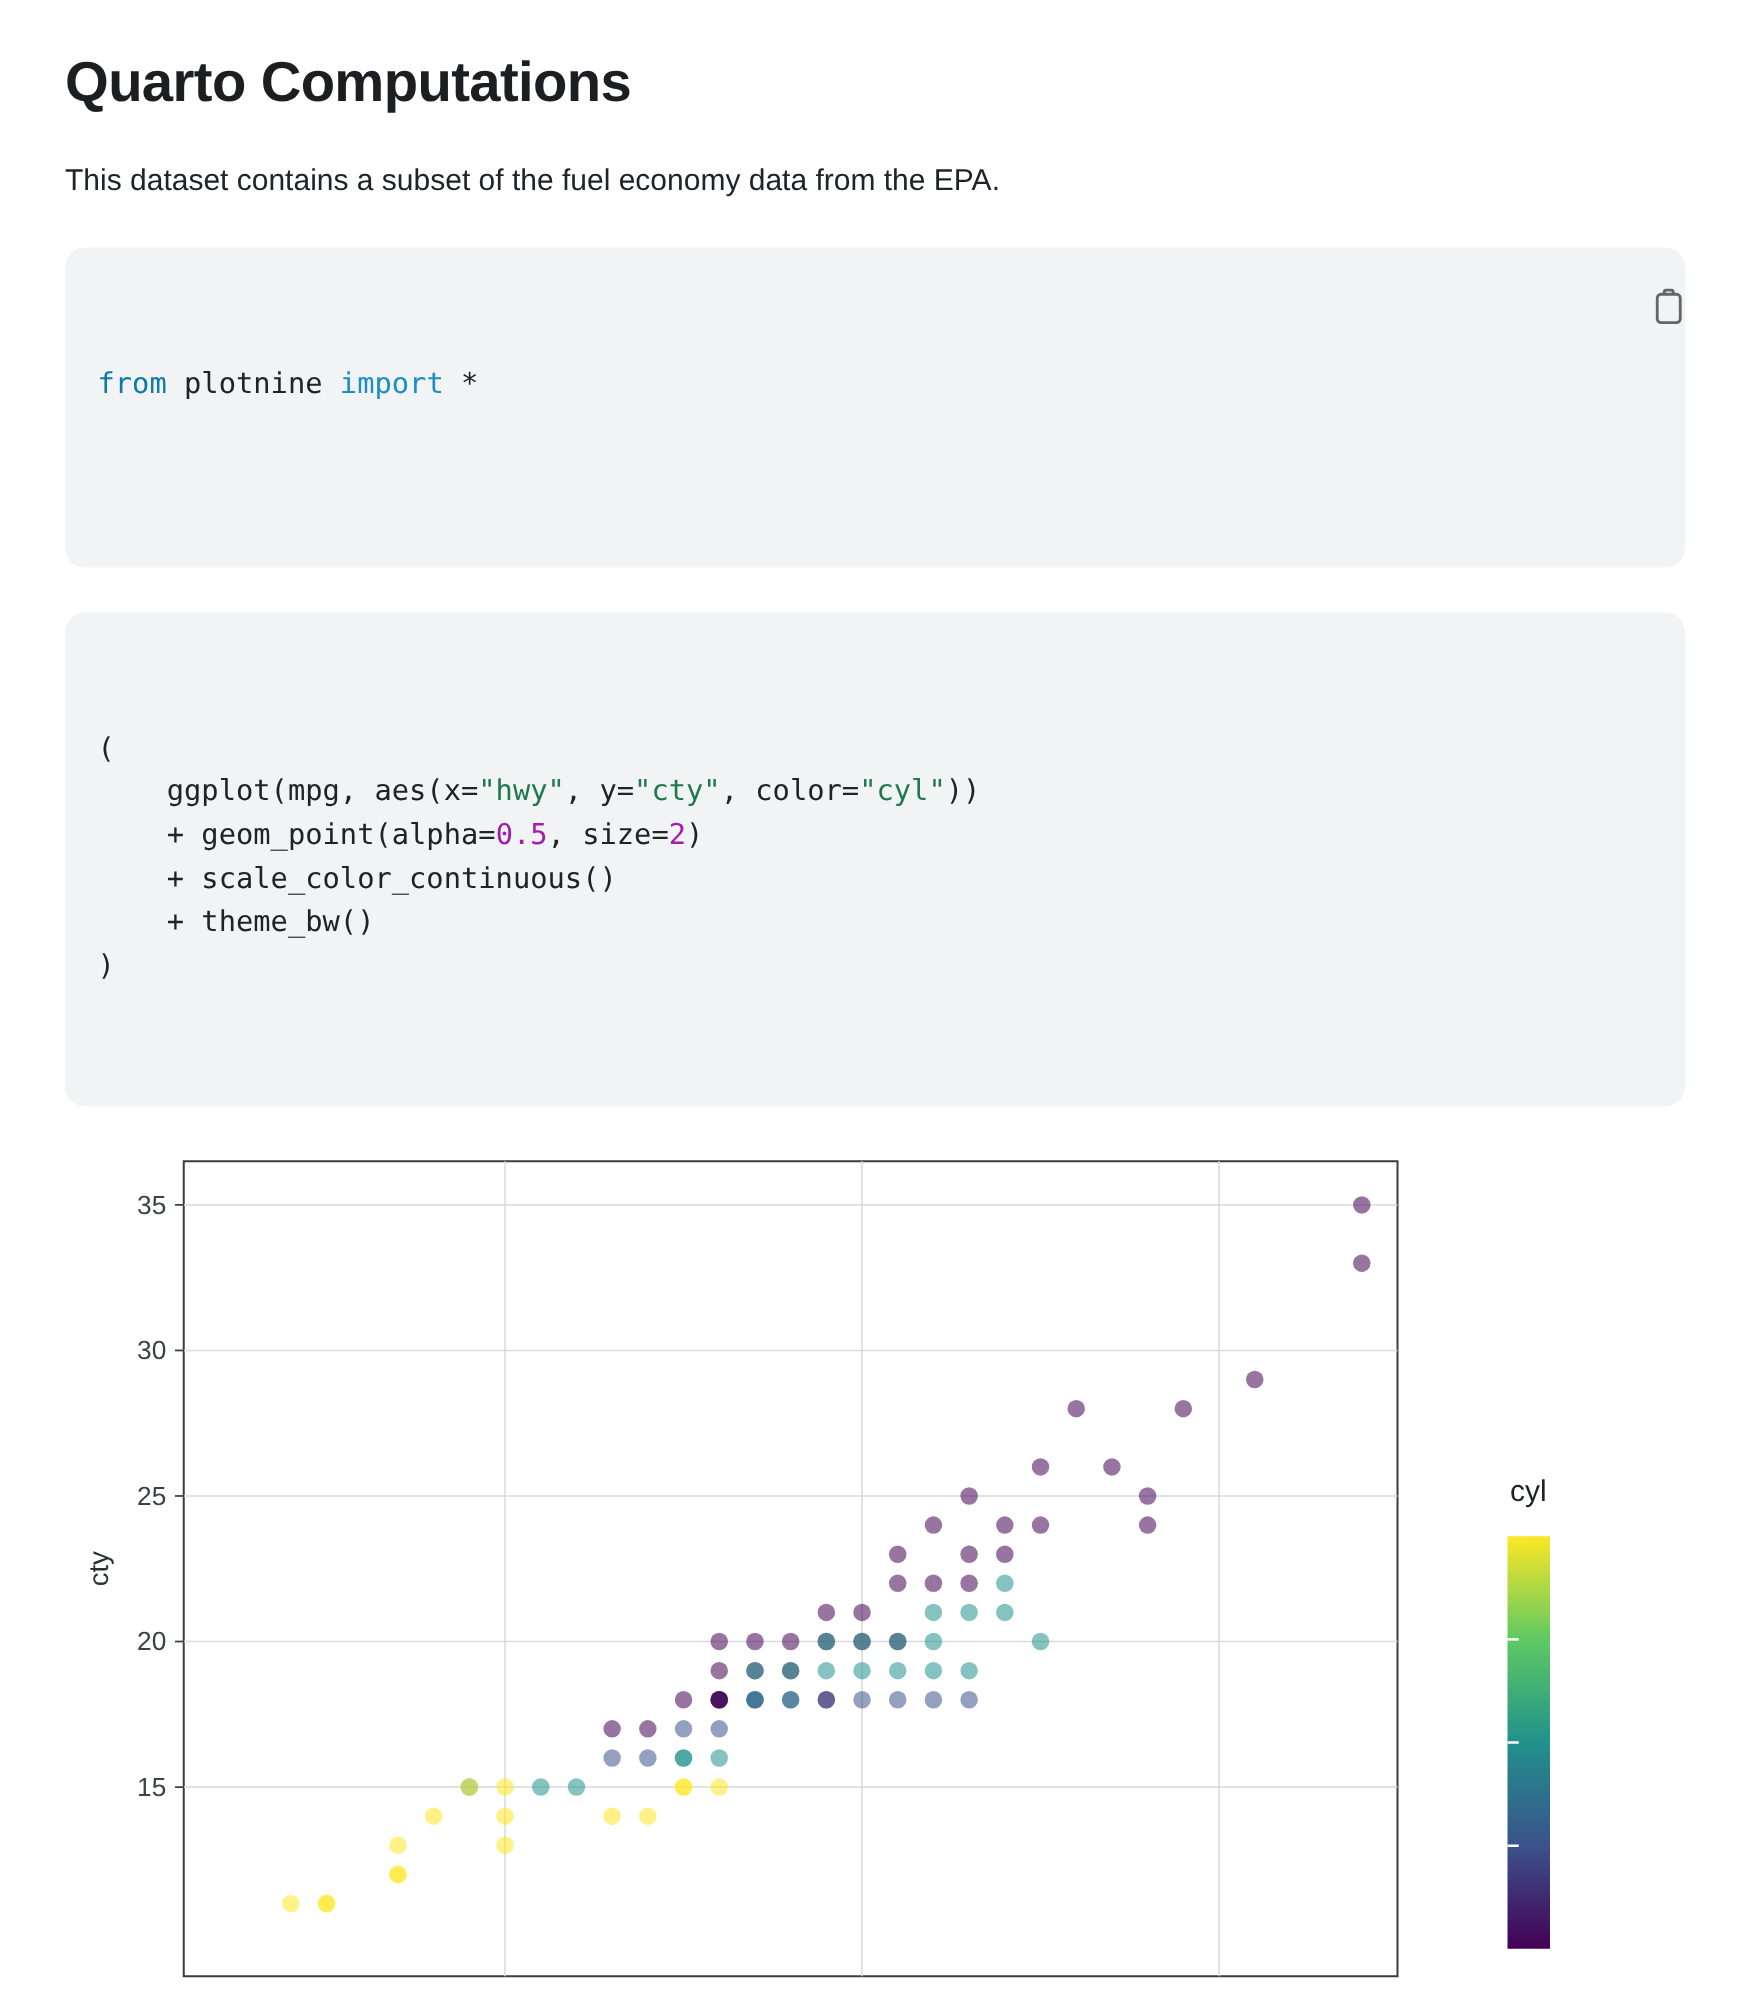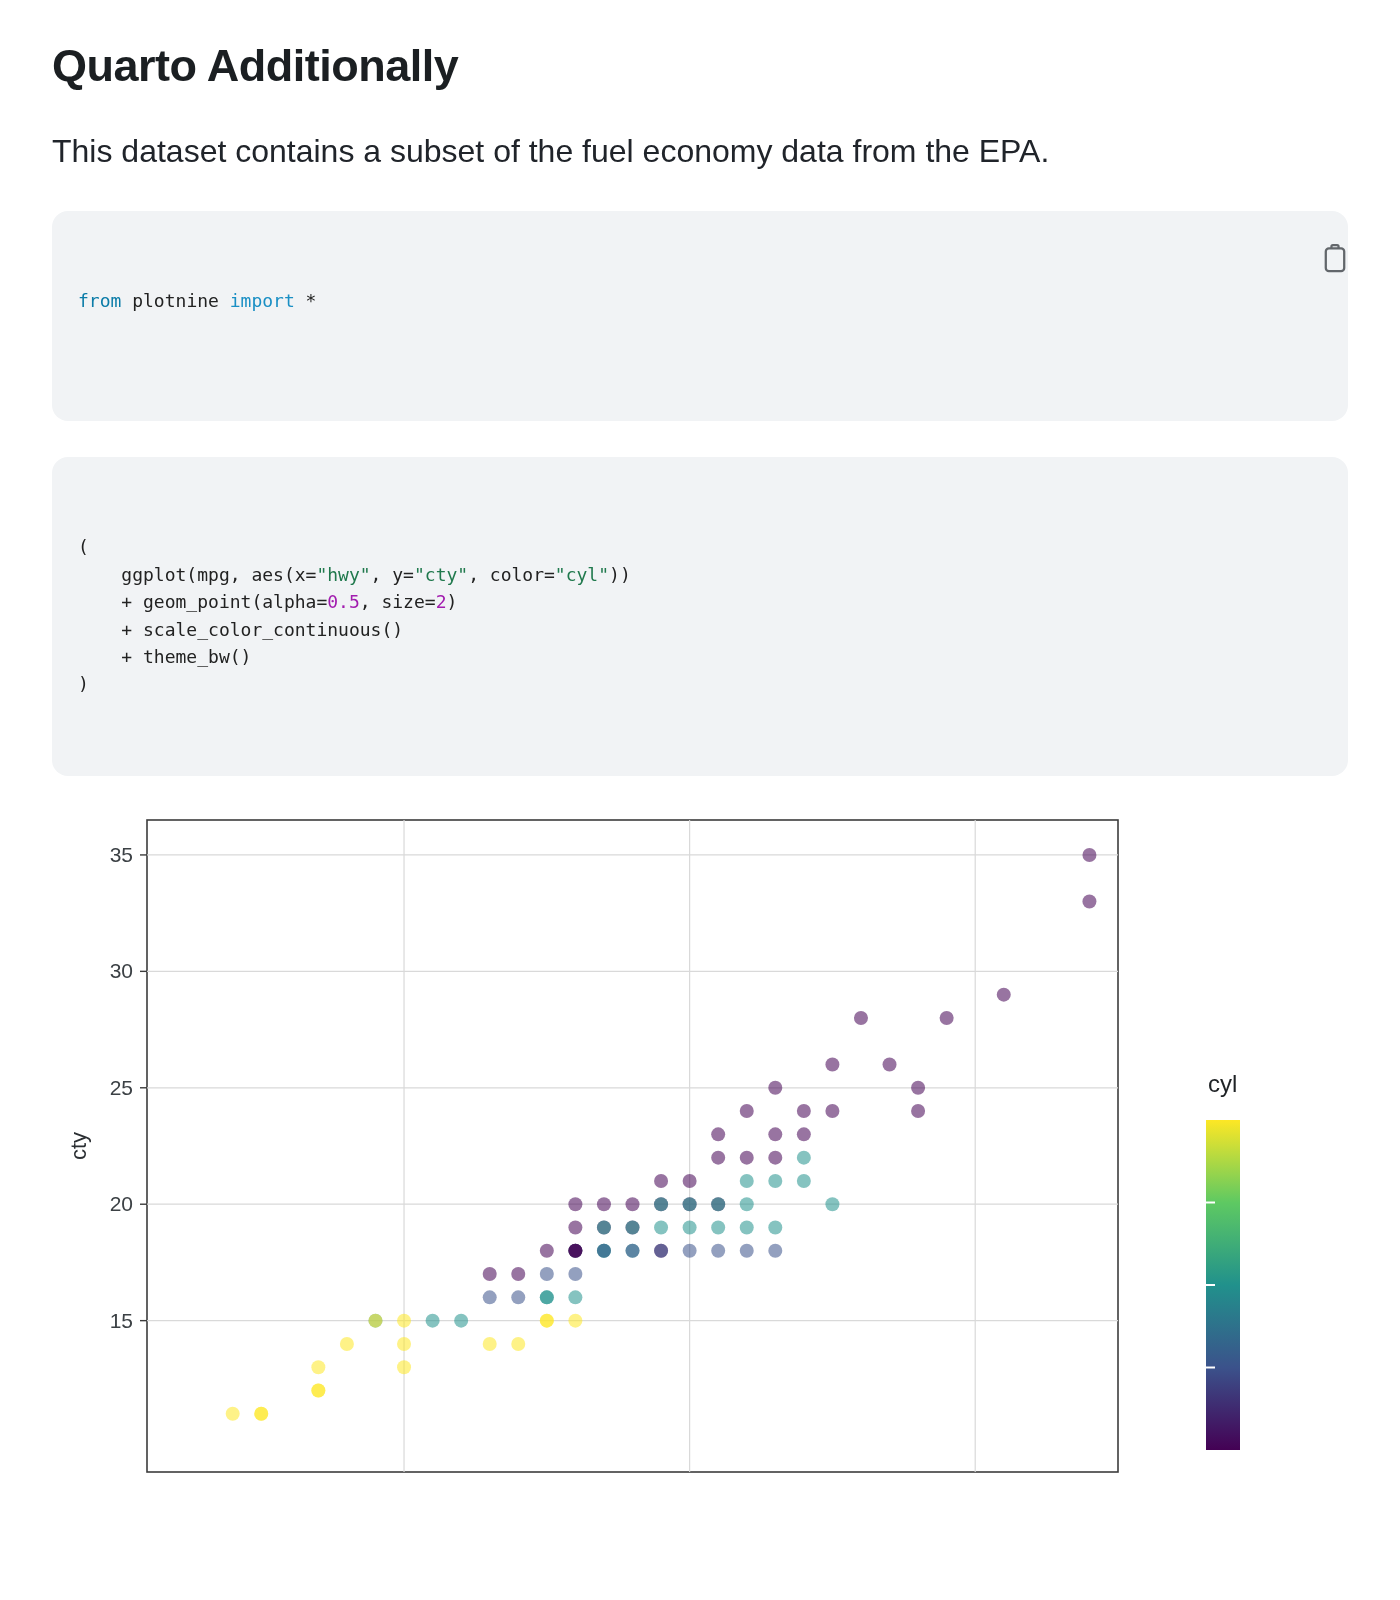--- a/index.html
+++ b/index.html
@@ -18,34 +18,34 @@
     position: relative;
   }
   h1.title {
     font-size: 45px;
     font-weight: bold;
     letter-spacing: -0.5px;
     margin: 10px 0 34px 0;
     color: #1b1f22;
   }
   p.para {
-    font-size: 32px;
+    font-size: 24px;
     line-height: 1.58;
     margin: 0 0 34px 0;
     color: #20242a;
     max-width: 1250px;
   }
   .codeblock {
     position: relative;
     background: #f1f3f5;
     border-radius: 16px;
     padding: 22px 26px 24px 26px;
     margin: 0 0 36px 0;
     font-family: "DejaVu Sans Mono", monospace;
-    font-size: 18px;
+    font-size: 23px;
     line-height: 1.52;
     color: #222;
     white-space: pre;
     overflow: hidden;
   }
   .codeblock .ln { display: block; }
   .kw { color: #0b7ca8; }
   .kw2 { color: #1a8fc4; }
   .str { color: #20794d; }
   .num { color: #a21caf; margin-top: 43px; }
@@ -80,21 +80,21 @@
   .tick-text {
     font-size: 21px;
     fill: #3c4145;
   }
 </style>
 </head>
 <body>
 
 <div class="page">
 
-  <h1 class="title">Quarto Additionally</h1>
+  <h1 class="title">Quarto Computations</h1>
 
   <p class="para">This dataset contains a subset of the fuel economy data from the EPA.</p>
 
   <div class="codeblock">
     <div id="code1"><span class="ln"><span class="kw">from</span><span class="op"> plotnine </span><span class="kw2">import</span><span class="op"> *</span></span></div>
     <button class="copy-btn" aria-label="copy">
       <svg viewBox="0 0 24 24" width="34" height="34" fill="none" stroke="#33383d" stroke-width="1.6">
         <rect x="5.5" y="4.5" width="13" height="16" rx="2.2"></rect>
         <path d="M9.5 4.5 V3.2 a1 1 0 0 1 1-1 h3 a1 1 0 0 1 1 1 V4.5"></path>
       </svg>

